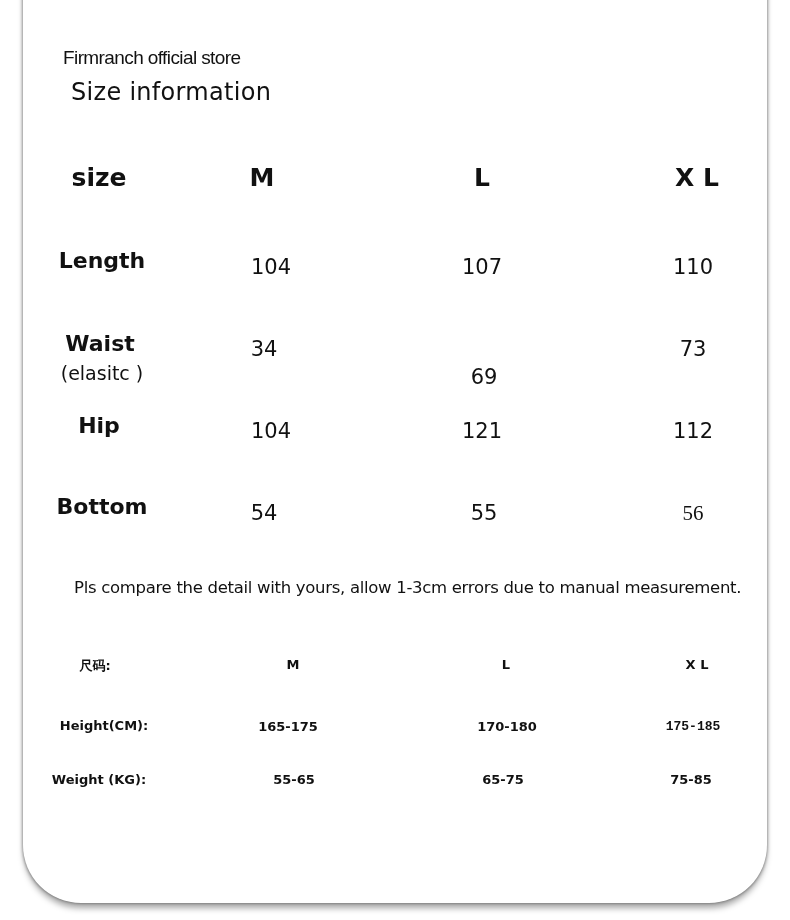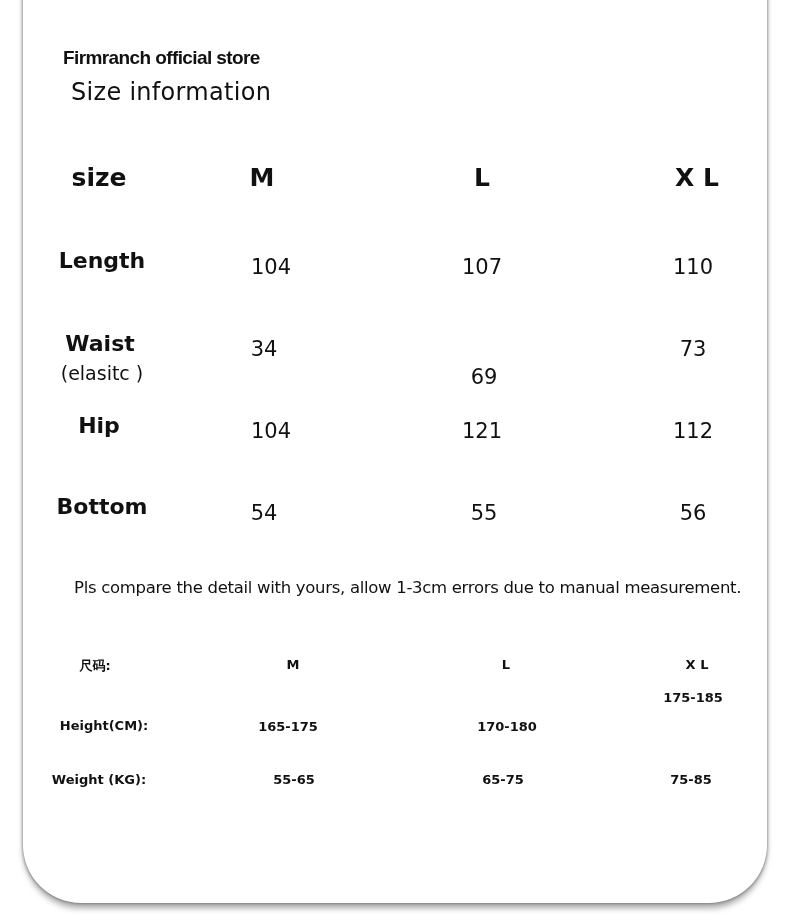--- a/index.html
+++ b/index.html
@@ -6,21 +6,21 @@
     body {
       width: 790px; height: 920px; background: #ffffff; position: relative; overflow: hidden;
       font-family: "DejaVu Sans", sans-serif; color: #111;
     }
     .card {
       position: absolute; left: 23px; top: -40px; width: 744px; height: 943px;
       background: #fff; border-radius: 0 0 58px 58px;
       box-shadow: 0 6px 6px -1px rgba(0,0,0,0.35), 1px 0 3px rgba(0,0,0,0.25), -1px 0 3px rgba(0,0,0,0.25);
     }
     .abs { position: absolute; white-space: nowrap; }
-    .store { left: 63px; top: 47px; font-family: "Liberation Sans", sans-serif; font-weight: bold; font-size: 19px; letter-spacing: -0.6px; }
+    .store { left: 63px; top: 47px; font-family: "Liberation Sans", sans-serif; font-weight: normal; font-size: 19px; letter-spacing: -0.6px; }
     .subtitle { left: 71px; top: 78px; font-size: 24px; font-weight: normal; letter-spacing: 0.3px; }
     .cell { position: absolute; transform: translateX(-50%); white-space: nowrap; }
     .hdr { font-weight: bold; font-size: 25px; }
     .rowlabel { font-weight: bold; font-size: 22px; }
     .val { font-size: 21px; }
     .sublabel { font-size: 19px; }
     .note { left: 74px; top: 578px; font-size: 16.5px; letter-spacing: -0.3px; }
     .b2 { font-weight: bold; font-size: 13px; }
   </style>
 </head>
@@ -49,33 +49,33 @@
   <div class="cell val" style="left:693px; top:337px;">73</div>
 
   <div class="cell rowlabel" style="left:99px; top:413px;">Hip</div>
   <div class="cell val" style="left:271px; top:419px;">104</div>
   <div class="cell val" style="left:482px; top:419px;">121</div>
   <div class="cell val" style="left:693px; top:419px;">112</div>
 
   <div class="cell rowlabel" style="left:102px; top:494px;">Bottom</div>
   <div class="cell val" style="left:264px; top:501px;">54</div>
   <div class="cell val" style="left:484px; top:501px;">55</div>
-  <div class="cell val" style="left:693px; top:501px;">56</div>
+  <div class="cell val" style="left:693px; top:501px;font-family:Liberation Serif, serif;">56</div>
 </div>
 
 <div class="abs note">Pls compare the detail with yours, allow 1-3cm errors due to manual measurement.</div>
 
 <div>
   <div class="cell b2" style="left:95px; top:657px;">尺码:</div>
   <div class="cell b2" style="left:293px; top:657px;">M</div>
   <div class="cell b2" style="left:506px; top:657px;">L</div>
   <div class="cell b2" style="left:697px; top:657px;">X L</div>
 
   <div class="cell b2" style="left:104px; top:718px;">Height(CM):</div>
   <div class="cell b2" style="left:288px; top:719px;">165-175</div>
   <div class="cell b2" style="left:507px; top:719px;">170-180</div>
-  <div class="cell b2" style="left:693px; top:690px;">175-185</div>
+  <div class="cell b2" style="left:693px; top:719px;font-family:Liberation Mono, monospace;">175-185</div>
 
   <div class="cell b2" style="left:99px; top:772px;">Weight (KG):</div>
   <div class="cell b2" style="left:294px; top:772px;">55-65</div>
   <div class="cell b2" style="left:503px; top:772px;">65-75</div>
   <div class="cell b2" style="left:691px; top:772px;">75-85</div>
 </div>
 
 </body></html>

